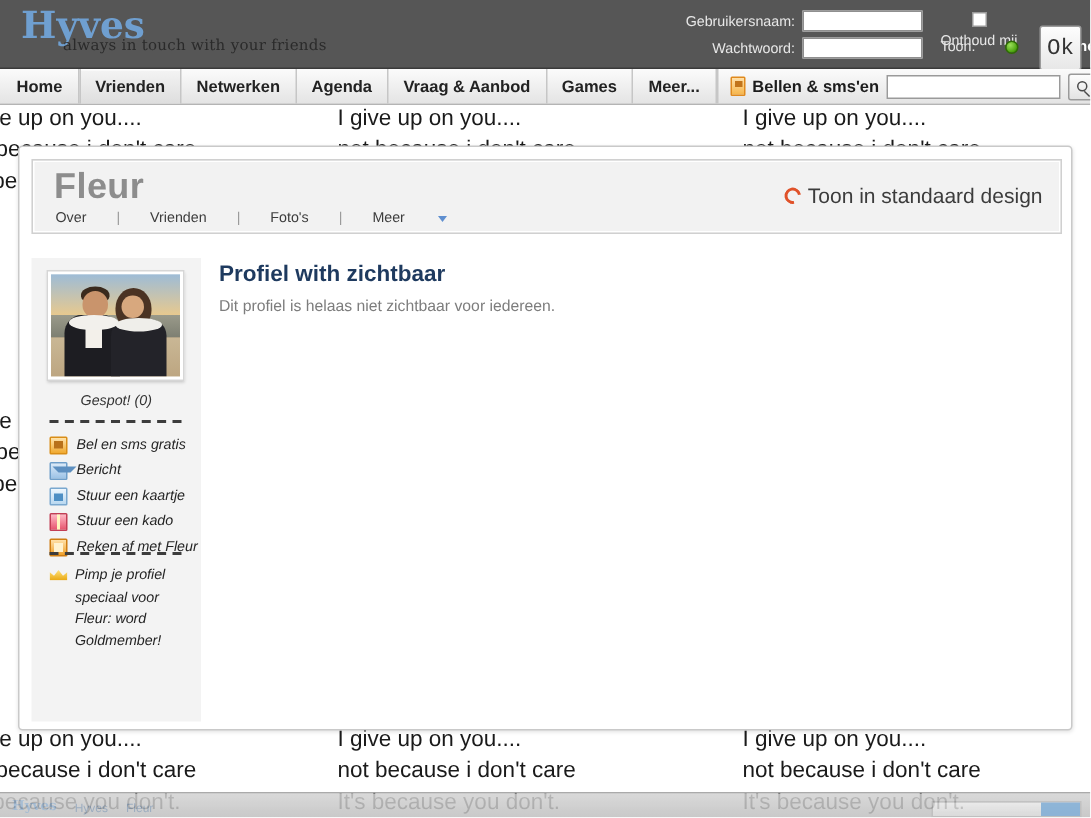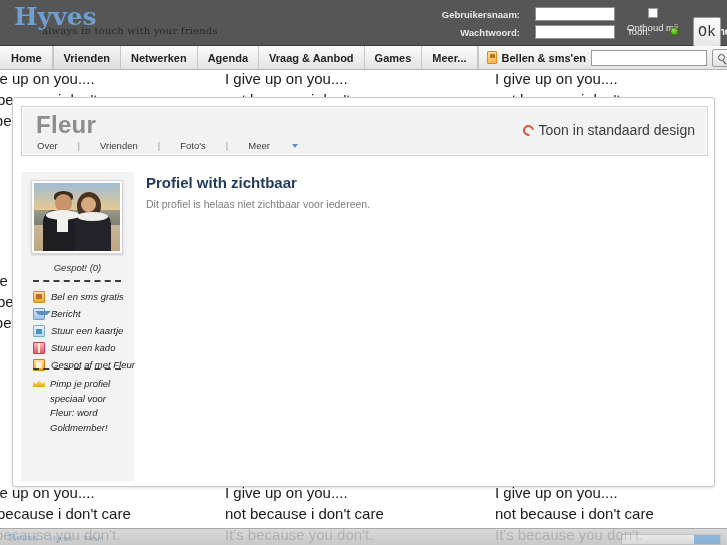--- a/index.html
+++ b/index.html
@@ -60,23 +60,22 @@
     display: flex;
     align-items: center;
   }
   .login-row.r1 { left: 0; top: 2px; }
   .login-row.r2 { left: 0; top: 20px; }
   .login-label {
     font-size: 9.5px;
     color: #e8e8e8;
     width: 104px;
     text-align: right;
-    padding-right: 15px;
+    padding-right: 5px;
     white-space: nowrap;
-    font-weight: bold;
   }
   .login-input {
     width: 80px; height: 14px;
     border: 1px solid #8f8f8f;
     background: #ffffff;
     font-size: 9px;
     padding: 0 2px;
     font-family: "Liberation Sans", sans-serif;
     outline: none;
   }
@@ -640,21 +639,21 @@
         <div class="side-link">
           <span class="ico ico-card"></span>
           <span>Stuur een kaartje</span>
         </div>
         <div class="side-link">
           <span class="ico ico-gift"></span>
           <span>Stuur een kado</span>
         </div>
         <div class="side-link">
           <span class="ico ico-pay"></span>
-          <span>Gespot af met Fleur</span>
+          <span>Reken af met Fleur</span>
         </div>
       </div>
 
       <div class="dashline" style="top:196px;"></div>
 
       <div class="pimp">
         <span class="ico ico-crown"></span>
         <span class="pimp-text">Pimp je profiel speciaal voor Fleur: word Goldmember!</span>
       </div>
     </div>

